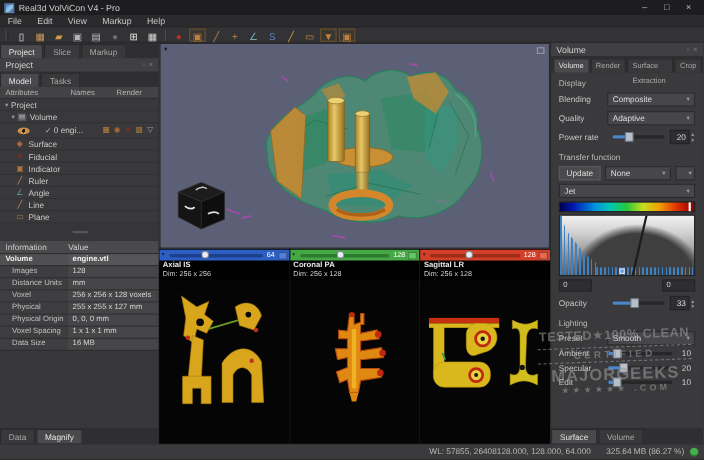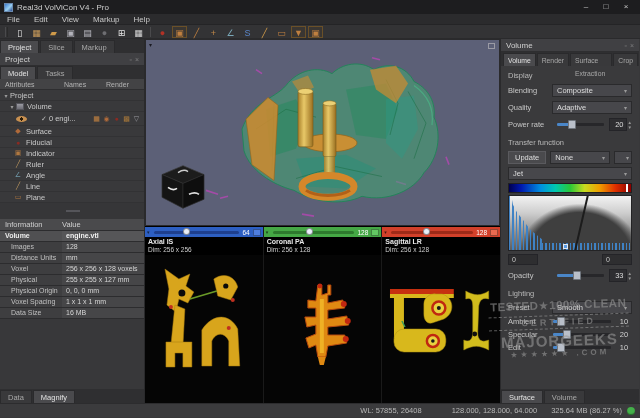--- a/index.html
+++ b/index.html
@@ -107,21 +107,21 @@
   .rangerow{display:flex;justify-content:space-between;margin:2px 7px;}
   .rangebox{width:30px;height:11px;background:#2e2e30;border:1px solid #242428;color:#c8c8c8;font-size:7px;line-height:10px;padding-left:3px;}
   .lrow{display:flex;align-items:center;height:13px;padding:0 7px;font-size:7.5px;}
   .lrow .rlabel{width:40px;}
   .lval{width:16px;text-align:center;color:#d2d2d2;}
   .rspace{flex:1;}
 
   
   .statusbar{height:14px;background:#3b3b3d;border-top:1px solid #2c2c2e;display:flex;align-items:center;font-size:7.5px;color:#b8b8b8;}
   .sb-sp{flex:1;}
-  .sb-wl{margin-right:30px;}
+  .sb-wl{}
   .sb-coords{margin-right:14px;}
   .sb-mem{margin-right:5px;}
   .sb-dot{width:8px;height:8px;border-radius:50%;background:#44b04a;margin-right:5px;box-shadow:inset 0 -1px 1px rgba(0,0,0,.4);}
 
   
   .watermark{position:absolute;left:479px;top:299px;width:160px;text-align:center;color:#9a9a9a;opacity:.58;transform:rotate(-2deg);pointer-events:none;z-index:40;font-weight:bold;}
   .wm1{font-size:11.5px;letter-spacing:.5px;line-height:13px;}
   .wm2{font-size:9px;letter-spacing:3px;border-top:1px dashed #9a9a9a;border-bottom:1px dashed #9a9a9a;margin:3px 10px;line-height:12px;}
   .wm3{font-size:15px;letter-spacing:1px;line-height:17px;}
   .wm4{font-size:8px;letter-spacing:3px;line-height:10px;}

